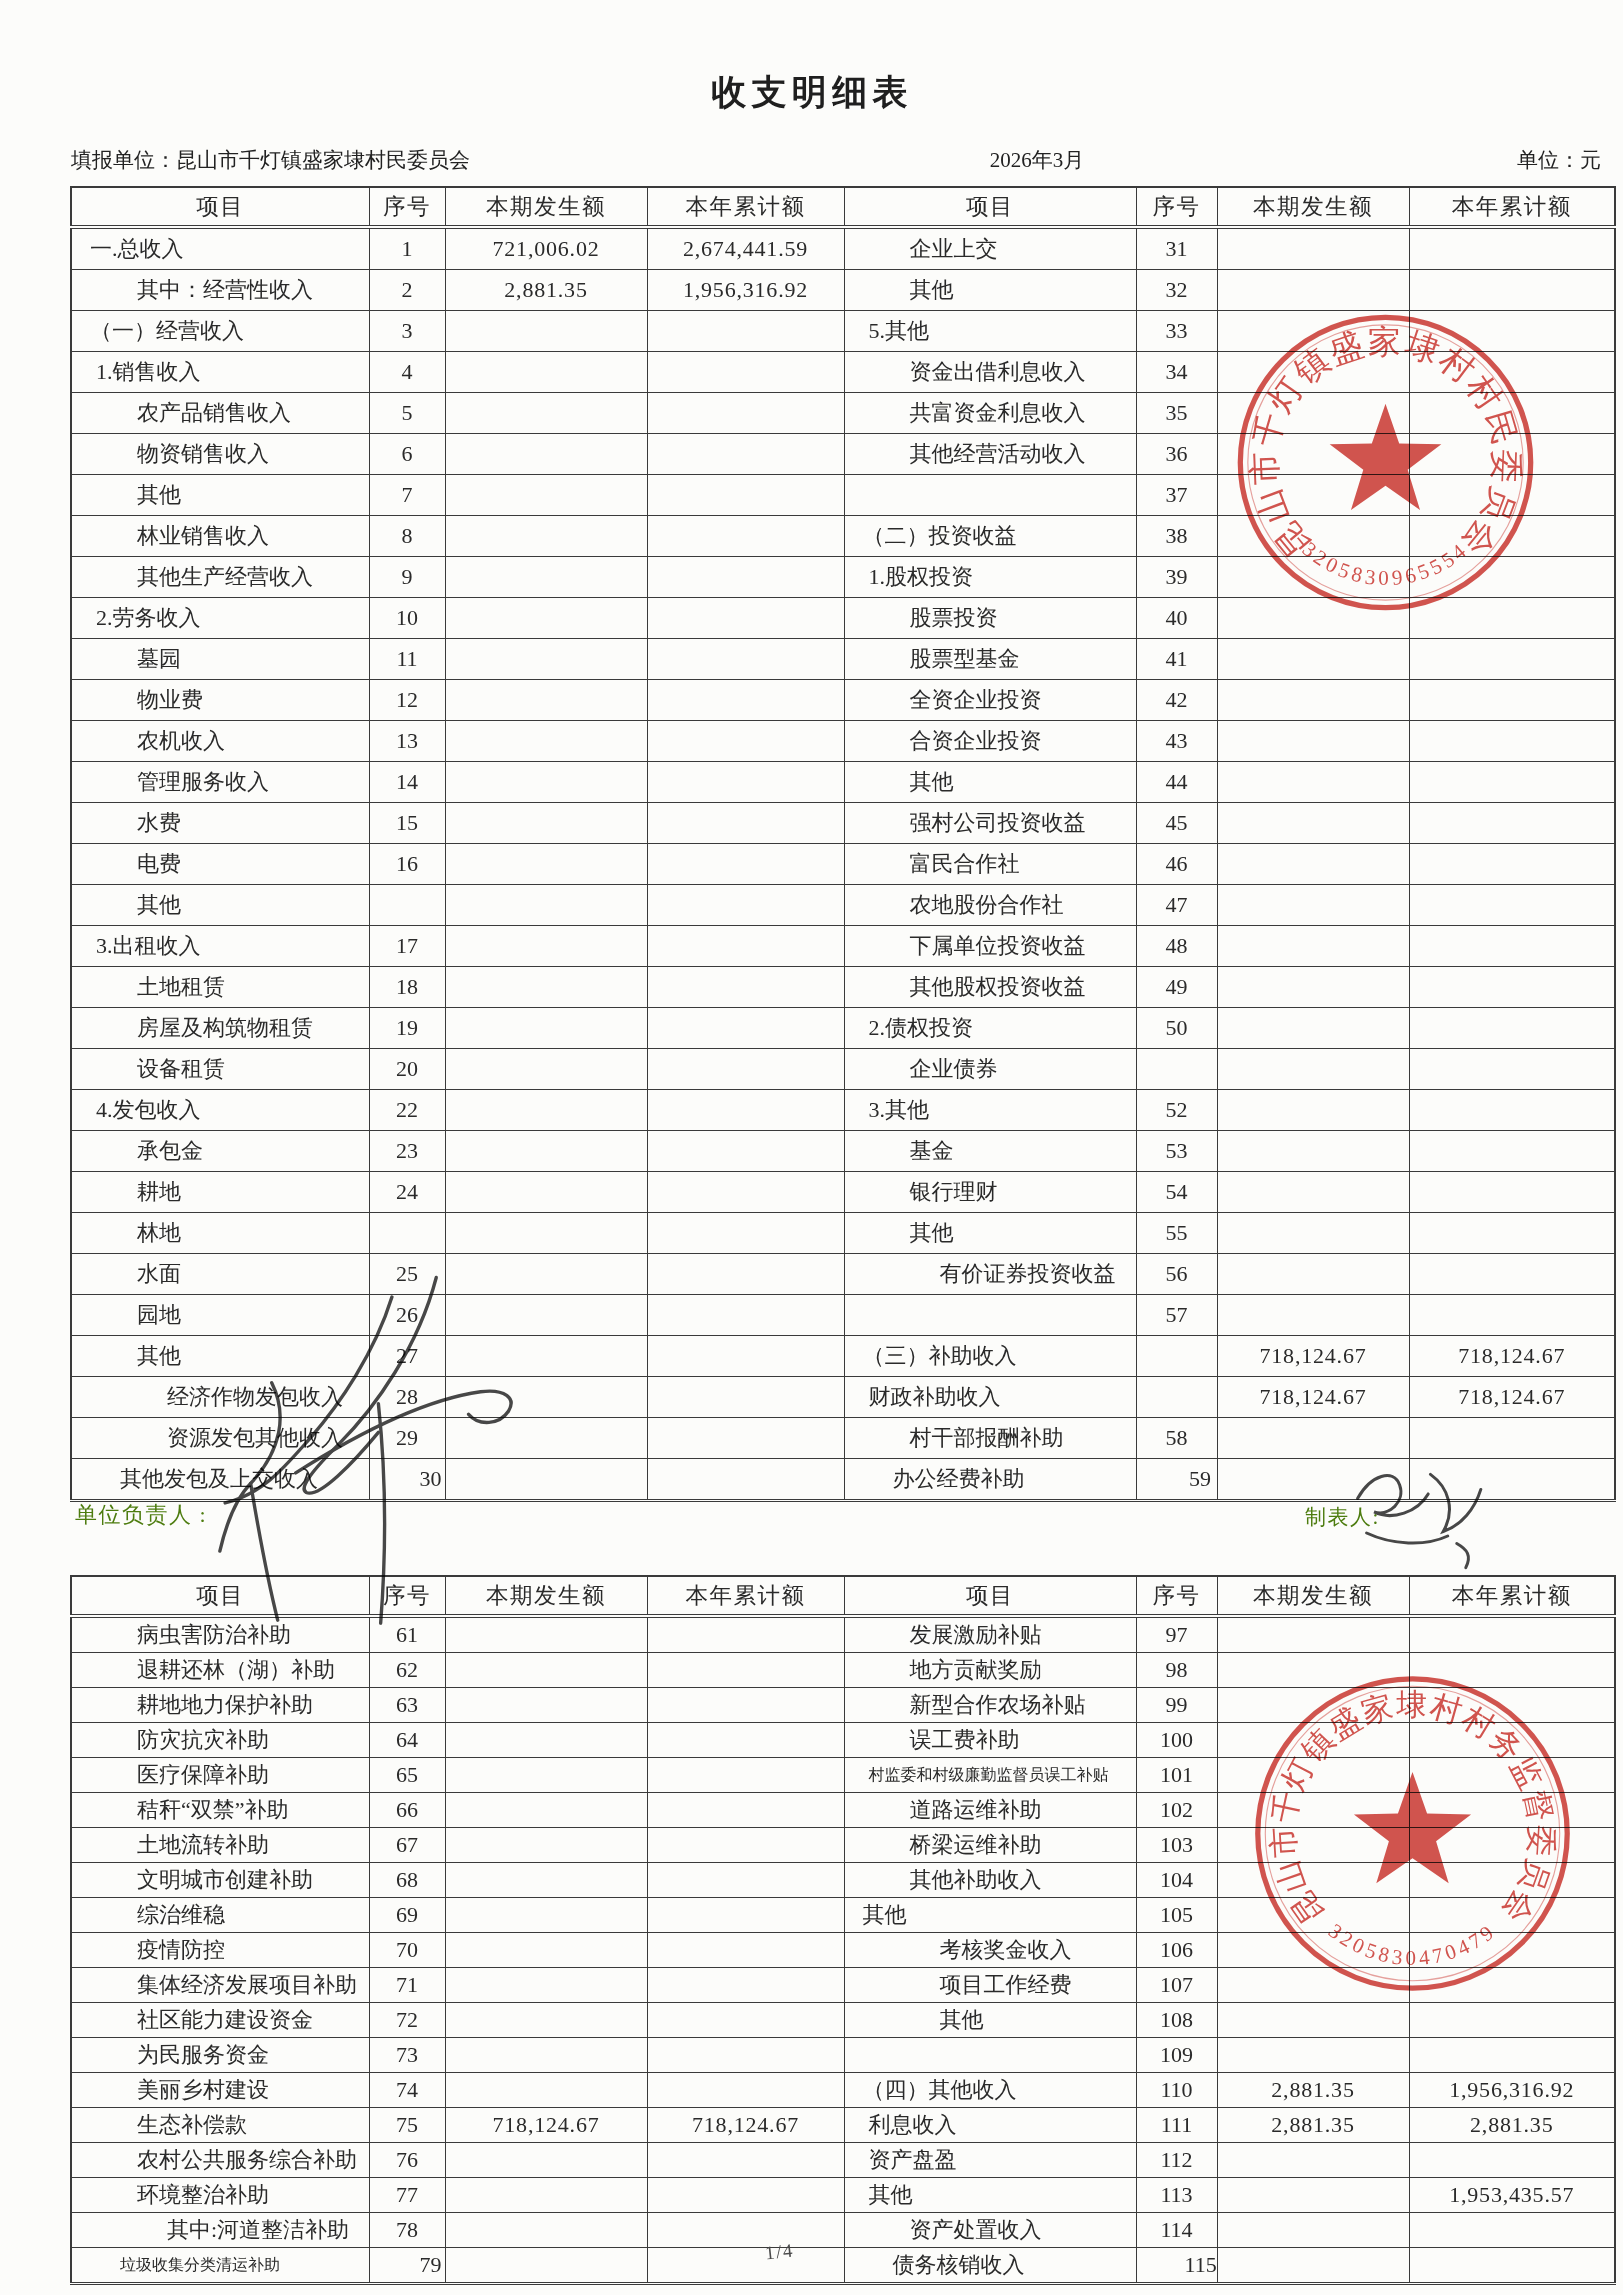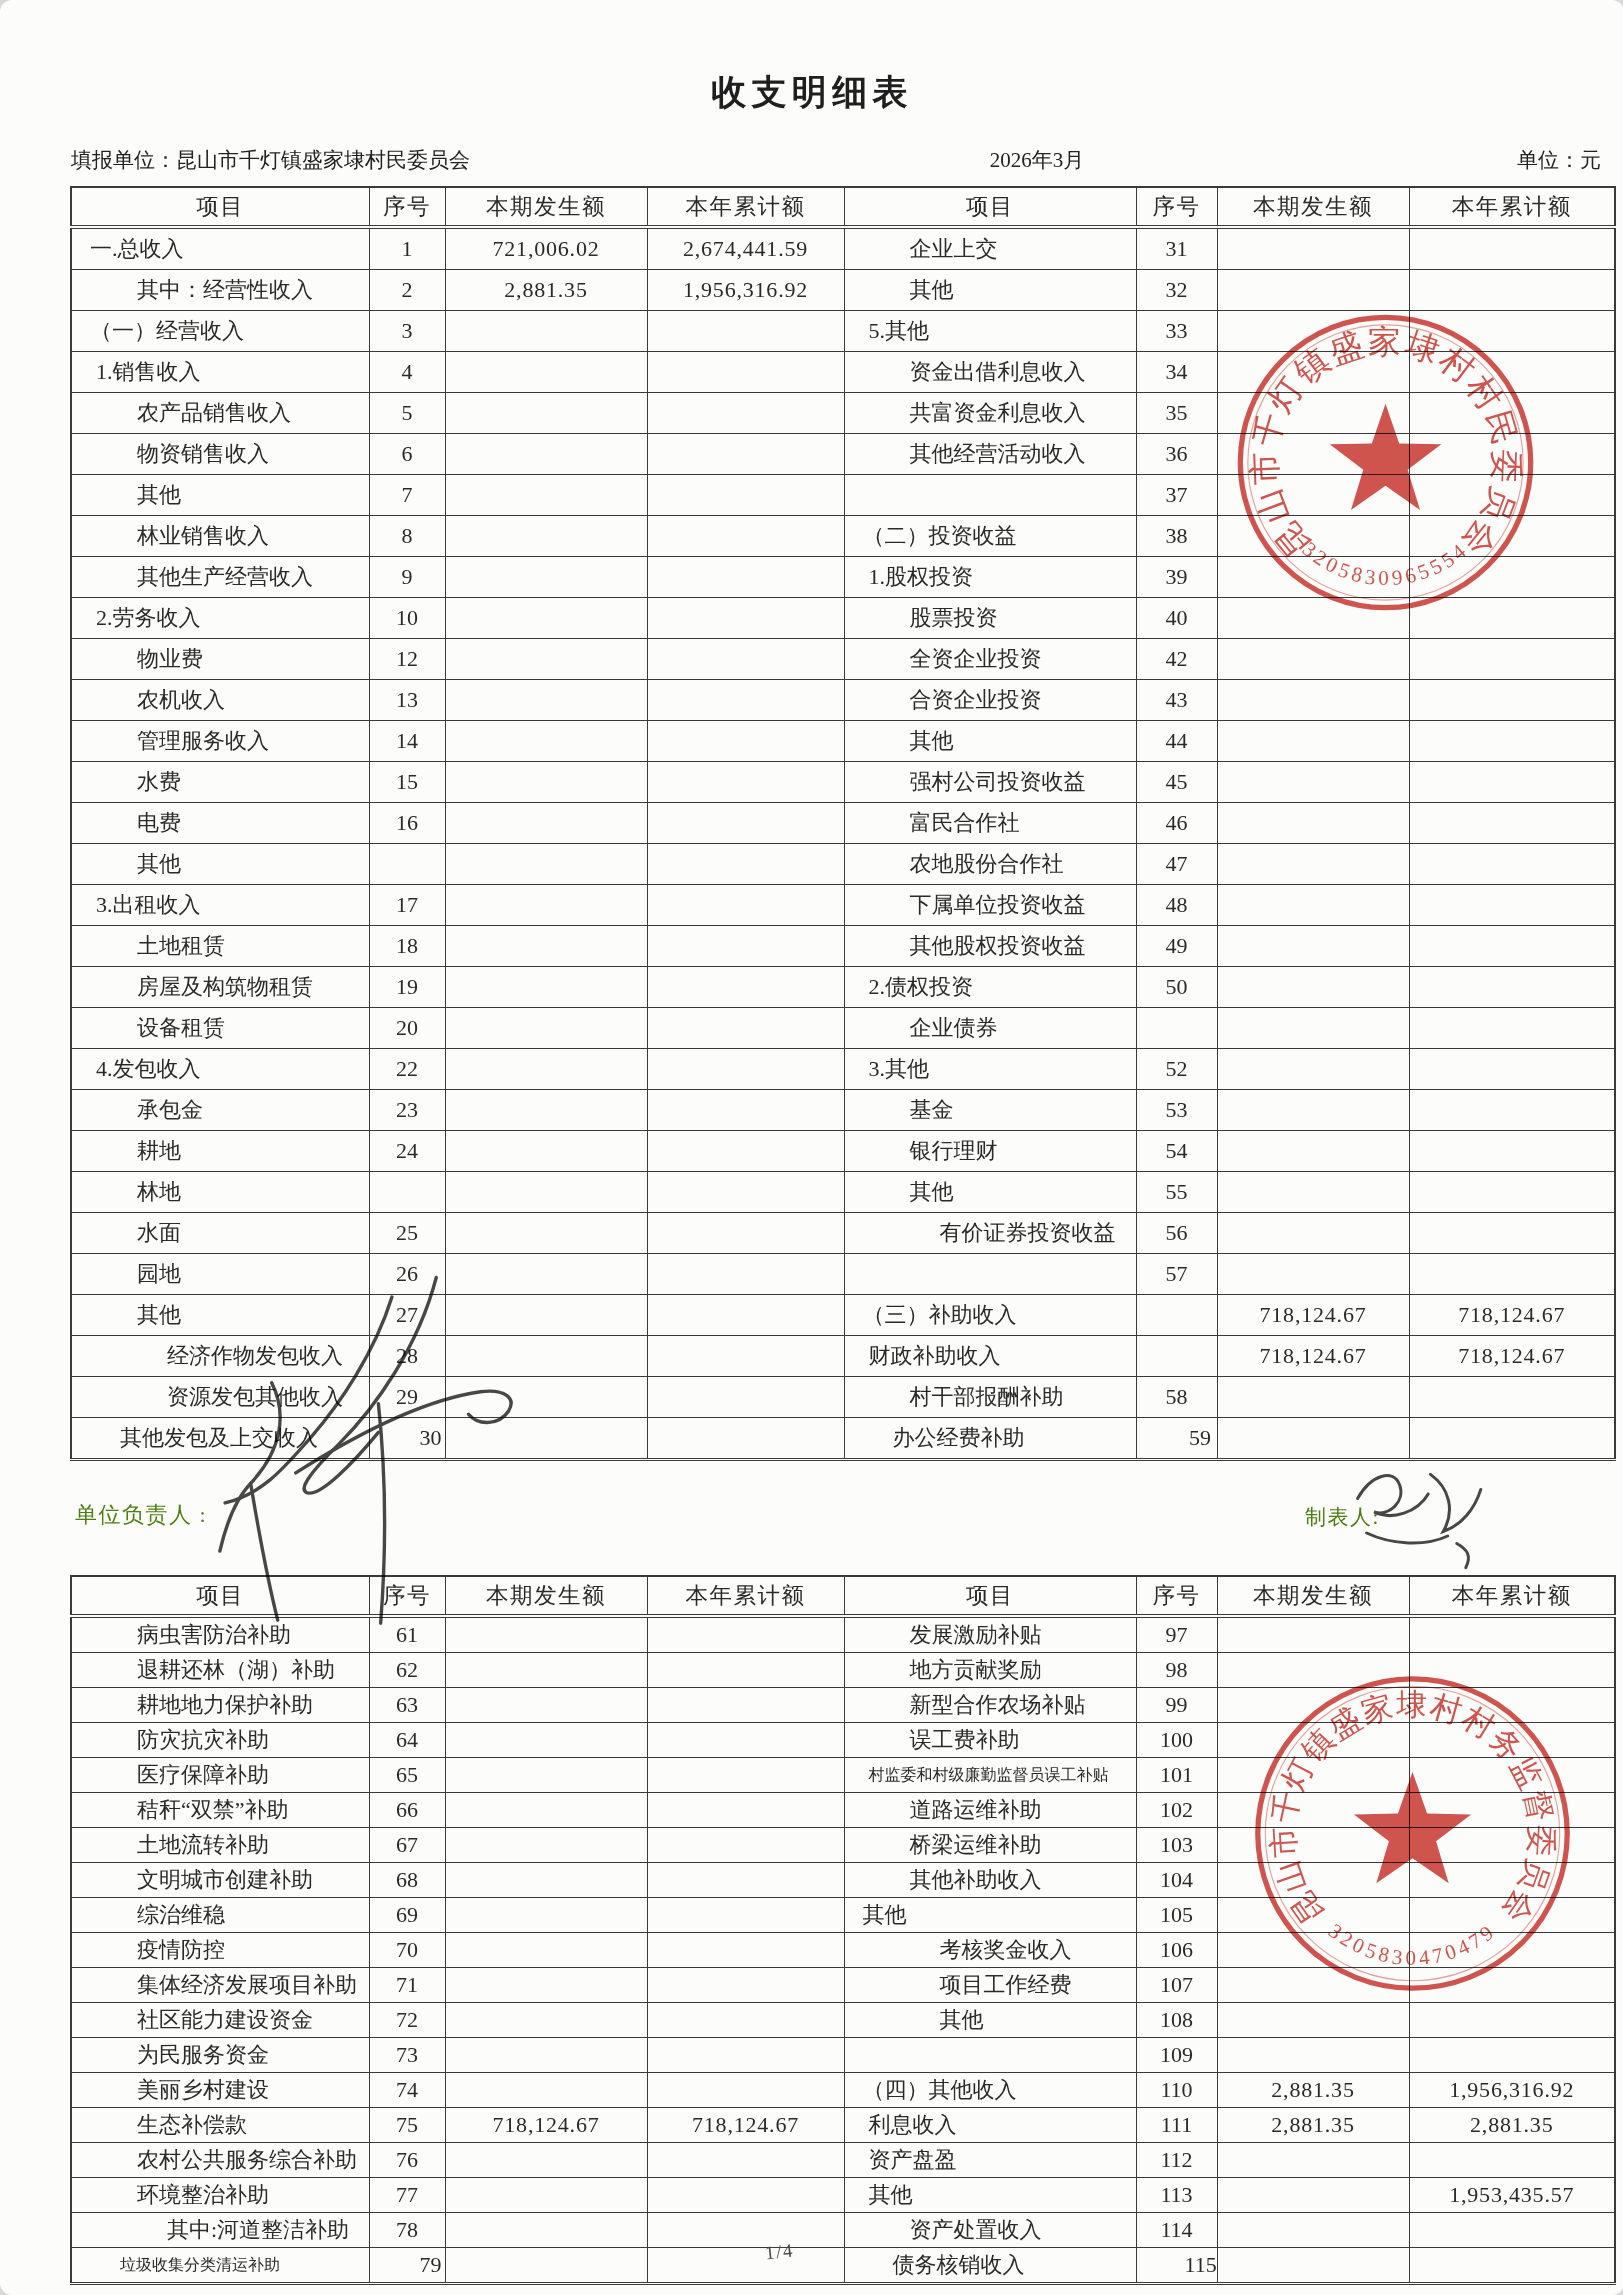--- a/index.html
+++ b/index.html
@@ -3,21 +3,20 @@
 <meta charset="utf-8">
 <style>
   html,body{margin:0;padding:0;background:#d8d8d4;}
   .sheet{
     position:relative;
     width:1624px;height:2295px;
     background:#fcfcfa;
     font-family:"Liberation Serif","DejaVu Serif",serif;
     color:#262626;
     overflow:hidden;
-    border-radius:12px;
   }
   .title{
     position:absolute;top:69px;left:0;width:100%;
     text-align:center;font-size:35px;font-weight:700;letter-spacing:5.3px;
     color:#1f1f1f;
   }
   .meta{position:absolute;top:146px;font-size:21px;white-space:nowrap;color:#222;}
   .meta.report{left:71px;}
   .meta.period{left:962px;width:150px;text-align:center;}
   .meta.unit{left:1517px;width:99px;text-align:left;}
@@ -195,20 +194,30 @@
           <td class="item ind1">2.劳务收入</td>
           <td class="seq">10</td>
           <td class="amt"></td>
           <td class="amt"></td>
           <td class="item ind2">股票投资</td>
           <td class="seq">40</td>
           <td class="amt"></td>
           <td class="amt"></td>
         </tr>
         <tr>
+          <td class="item ind2">墓园</td>
+          <td class="seq">11</td>
+          <td class="amt"></td>
+          <td class="amt"></td>
+          <td class="item ind2">股票型基金</td>
+          <td class="seq">41</td>
+          <td class="amt"></td>
+          <td class="amt"></td>
+        </tr>
+        <tr>
           <td class="item ind2">物业费</td>
           <td class="seq">12</td>
           <td class="amt"></td>
           <td class="amt"></td>
           <td class="item ind2">全资企业投资</td>
           <td class="seq">42</td>
           <td class="amt"></td>
           <td class="amt"></td>
         </tr>
         <tr>

